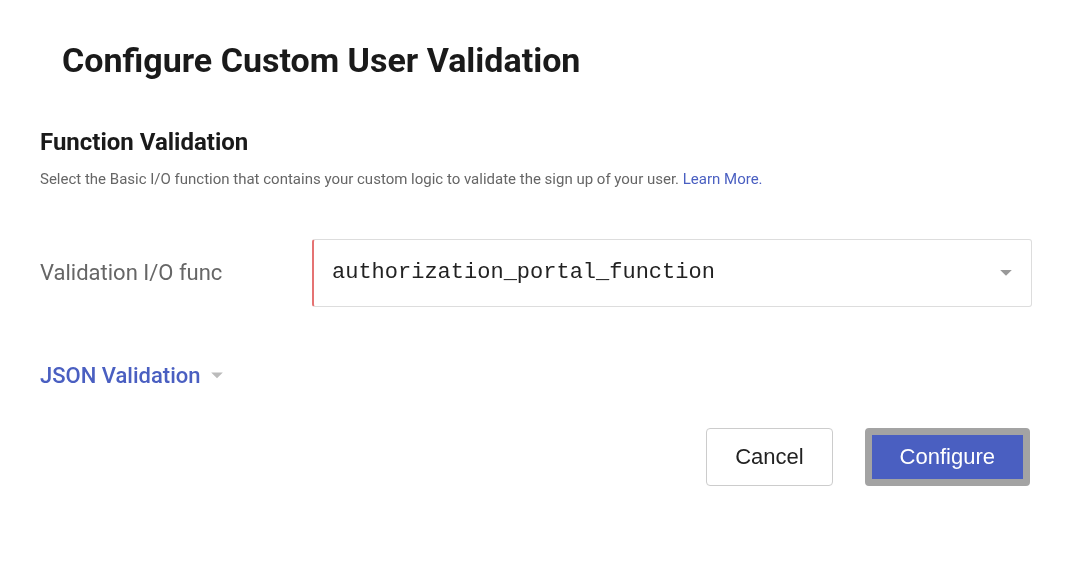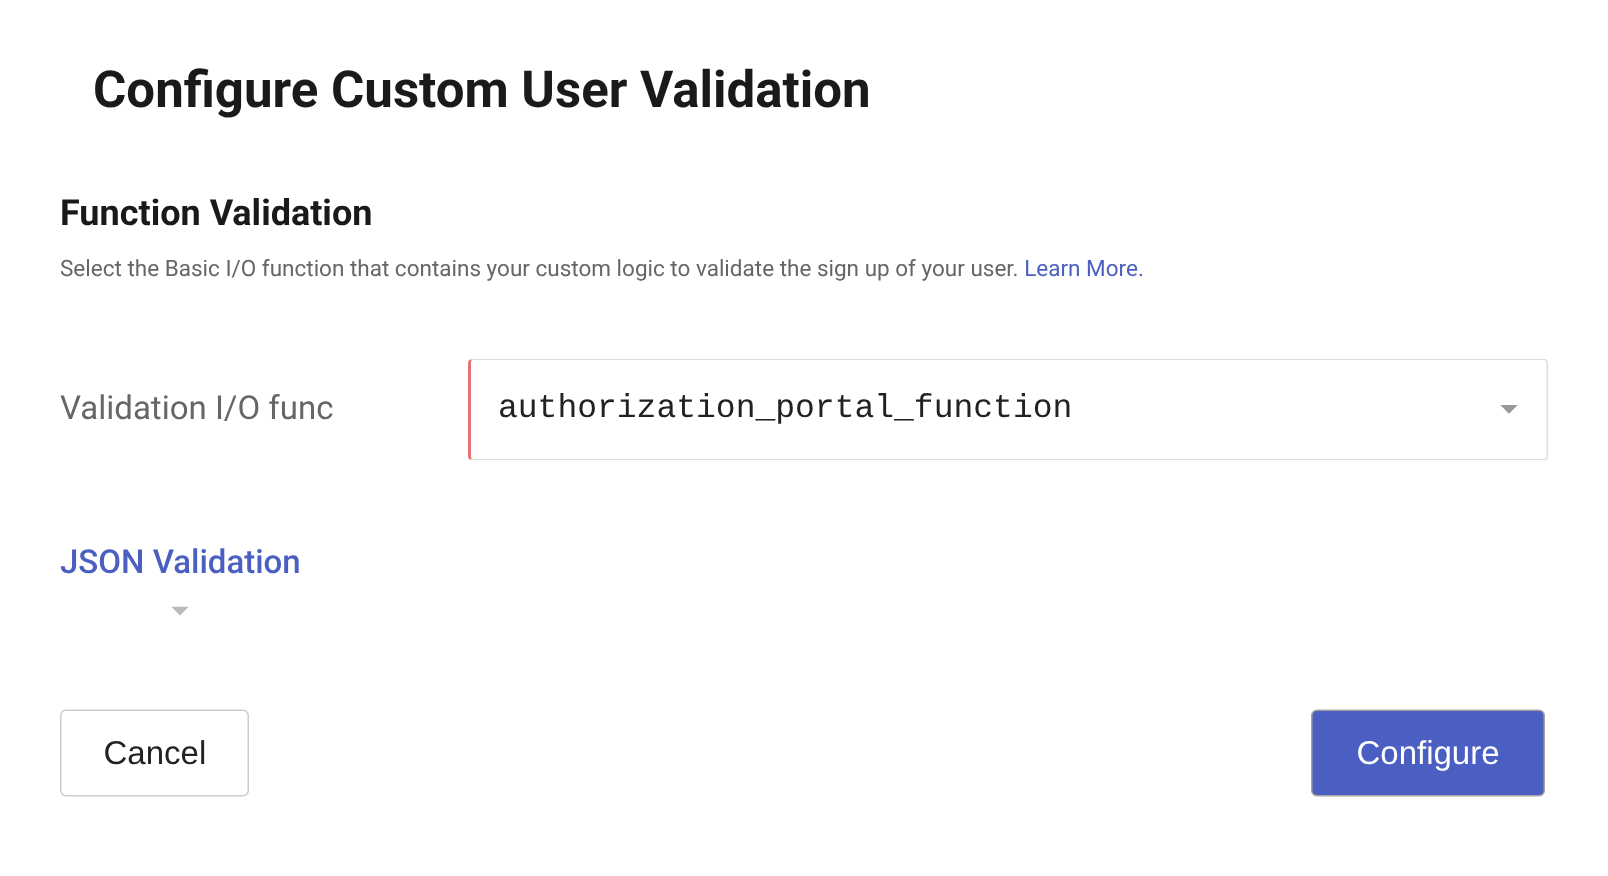--- a/index.html
+++ b/index.html
@@ -77,37 +77,36 @@
     .dropdown-caret svg {
       width: 14px;
       height: 10px;
       fill: #999;
     }
     .collapsible {
       display: inline-flex;
       align-items: center;
       gap: 10px;
       cursor: pointer;
-      margin-bottom: 56px;
-      flex-direction: column;
+      margin-bottom: 40px;
     }
     .collapsible-label {
       font-size: 22px;
       color: #4a5fc1;
       font-weight: 500;
     }
     .collapsible-caret svg {
       width: 14px;
       height: 10px;
       fill: #bbb;
     }
     .button-row {
       display: flex;
-      justify-content: space-between;
-      gap: 13px;
+      justify-content: flex-end;
+      gap: 32px;
       padding-right: 2px;
     }
     .btn {
       height: 58px;
       padding: 0 28px;
       font-size: 22px;
       border-radius: 4px;
       cursor: pointer;
       display: inline-flex;
       align-items: center;
@@ -115,21 +114,21 @@
       border: 1px solid transparent;
     }
     .btn-secondary {
       background: #fff;
       color: #222;
       border: 1px solid #ccc;
     }
     .btn-primary {
       background: #4a5fc1;
       color: #fff;
-      border: 1px solid #a3a3a3;
+      border: 7px solid #a3a3a3;
       min-width: 156px;
     }
   </style>
 </head>
 <body>
 
 
 
 <h1 class="page-title">Configure Custom User Validation</h1>
 

